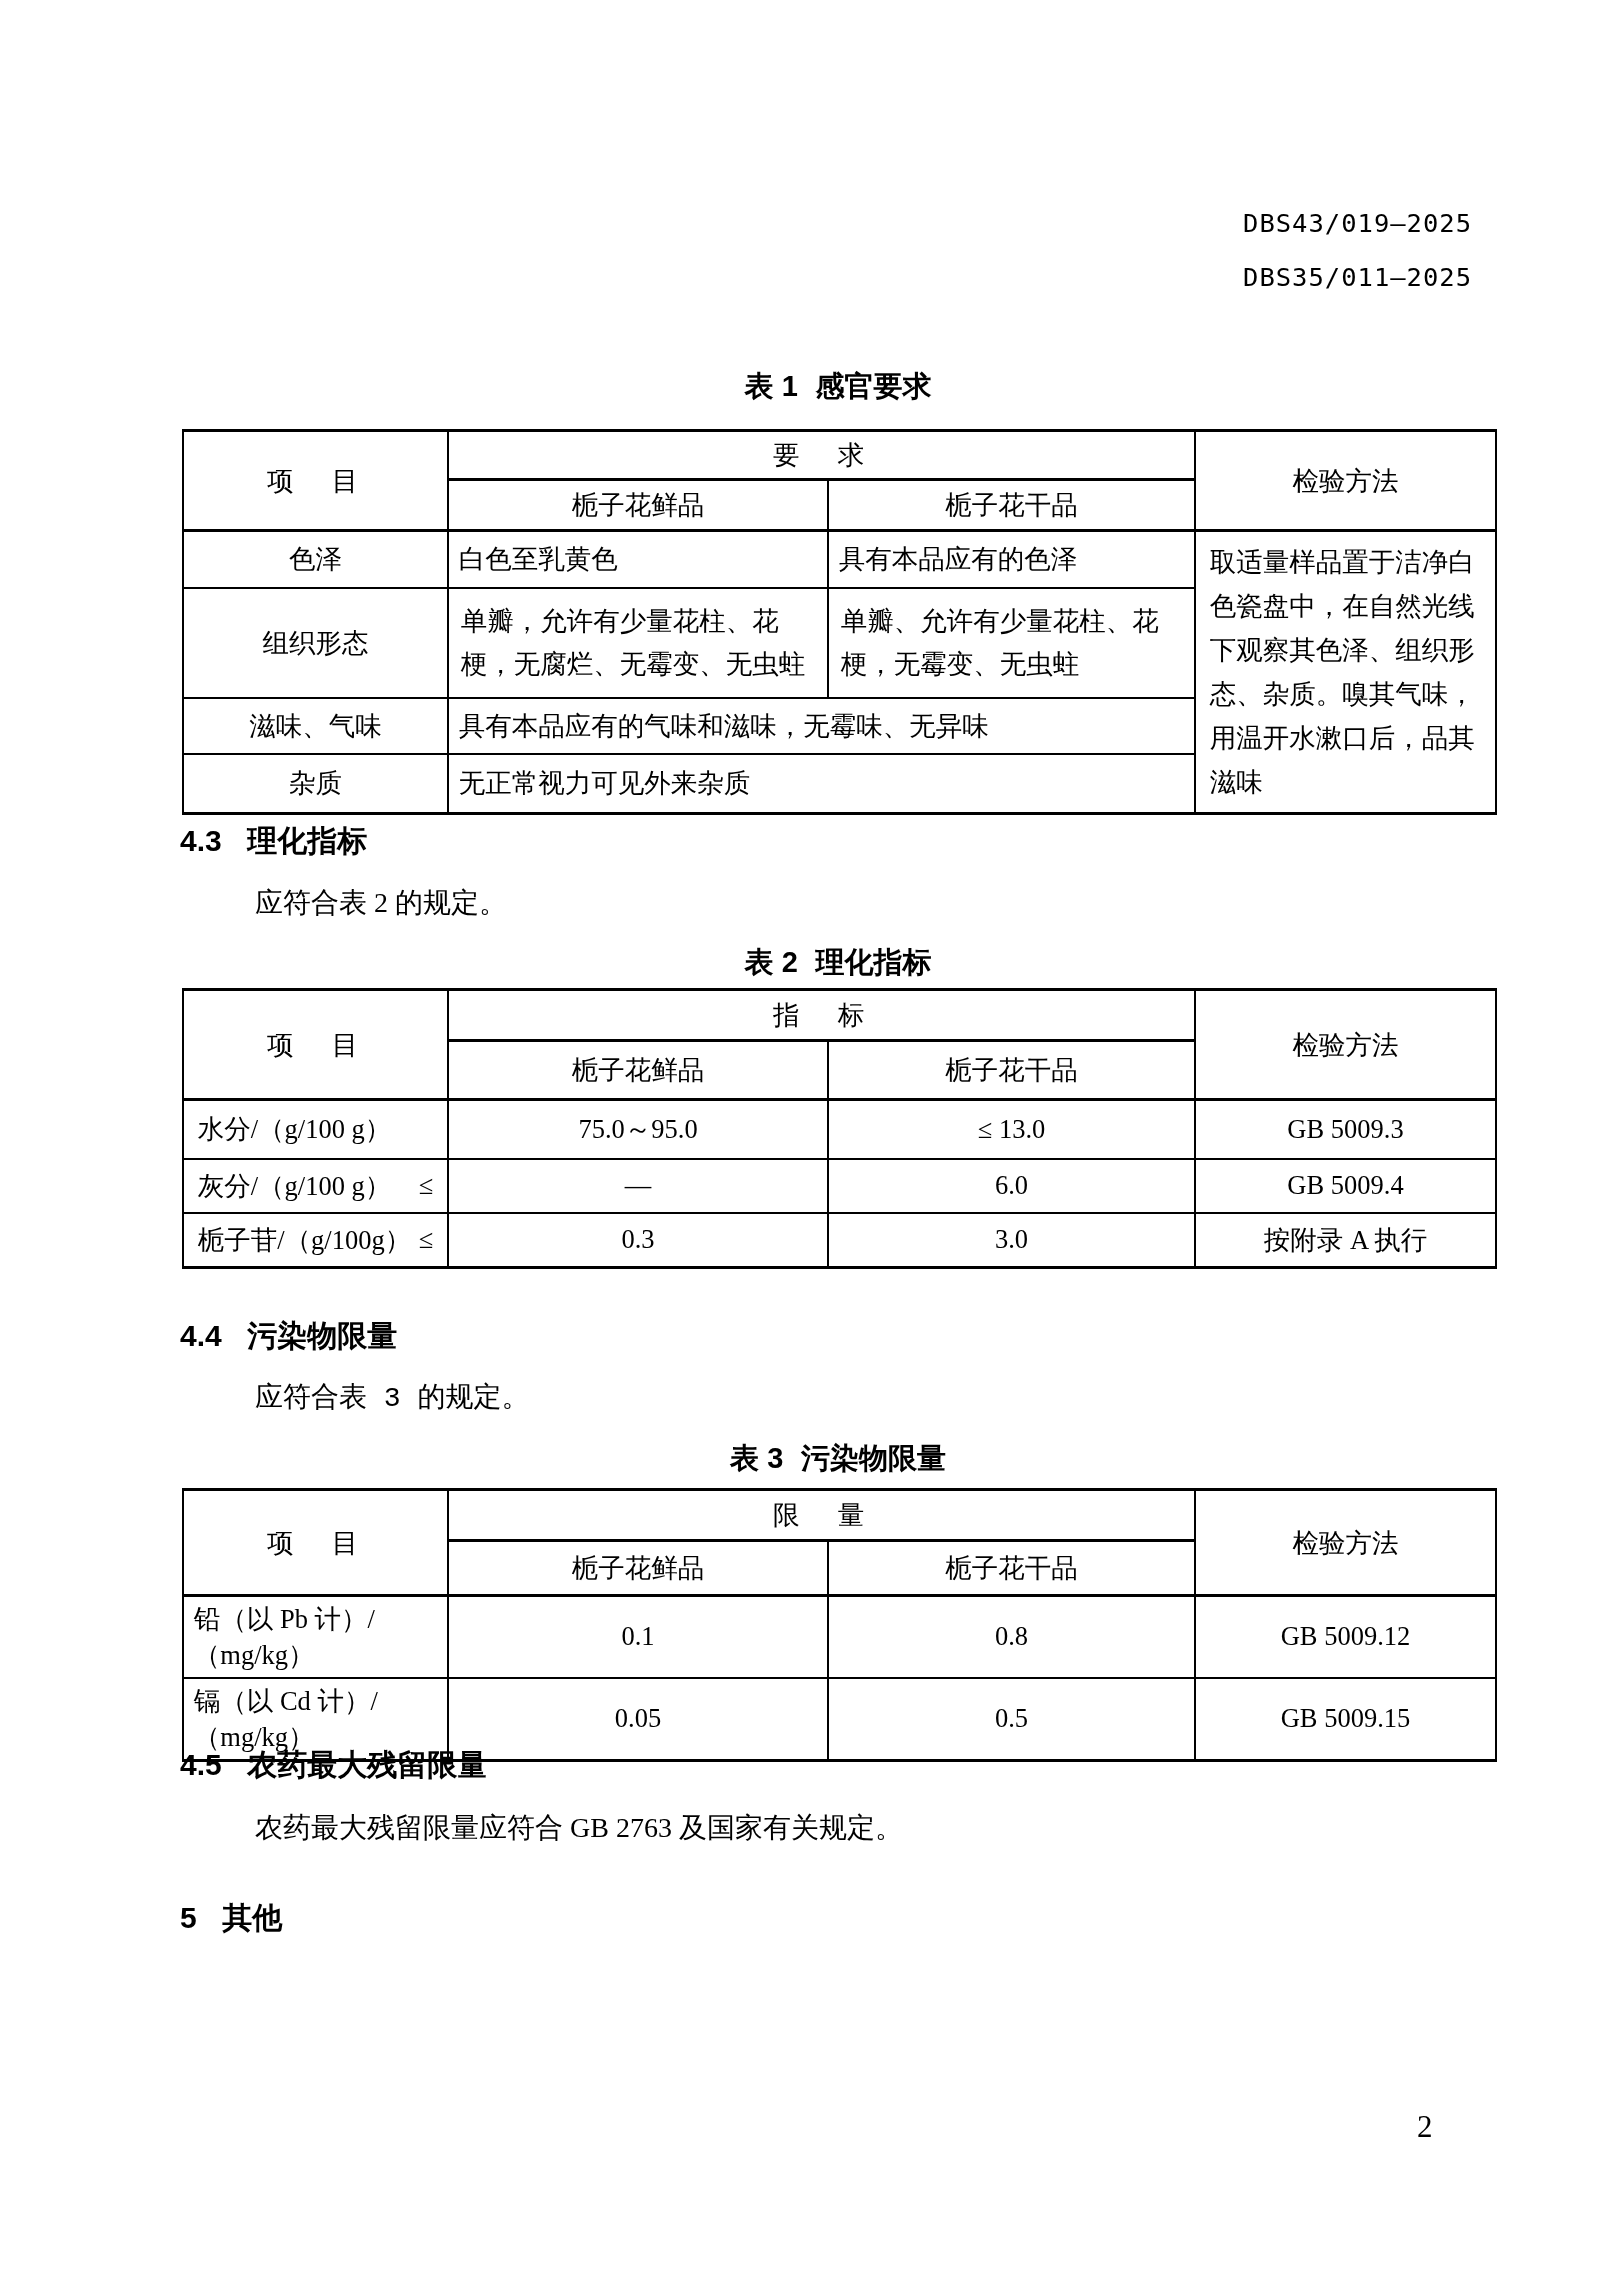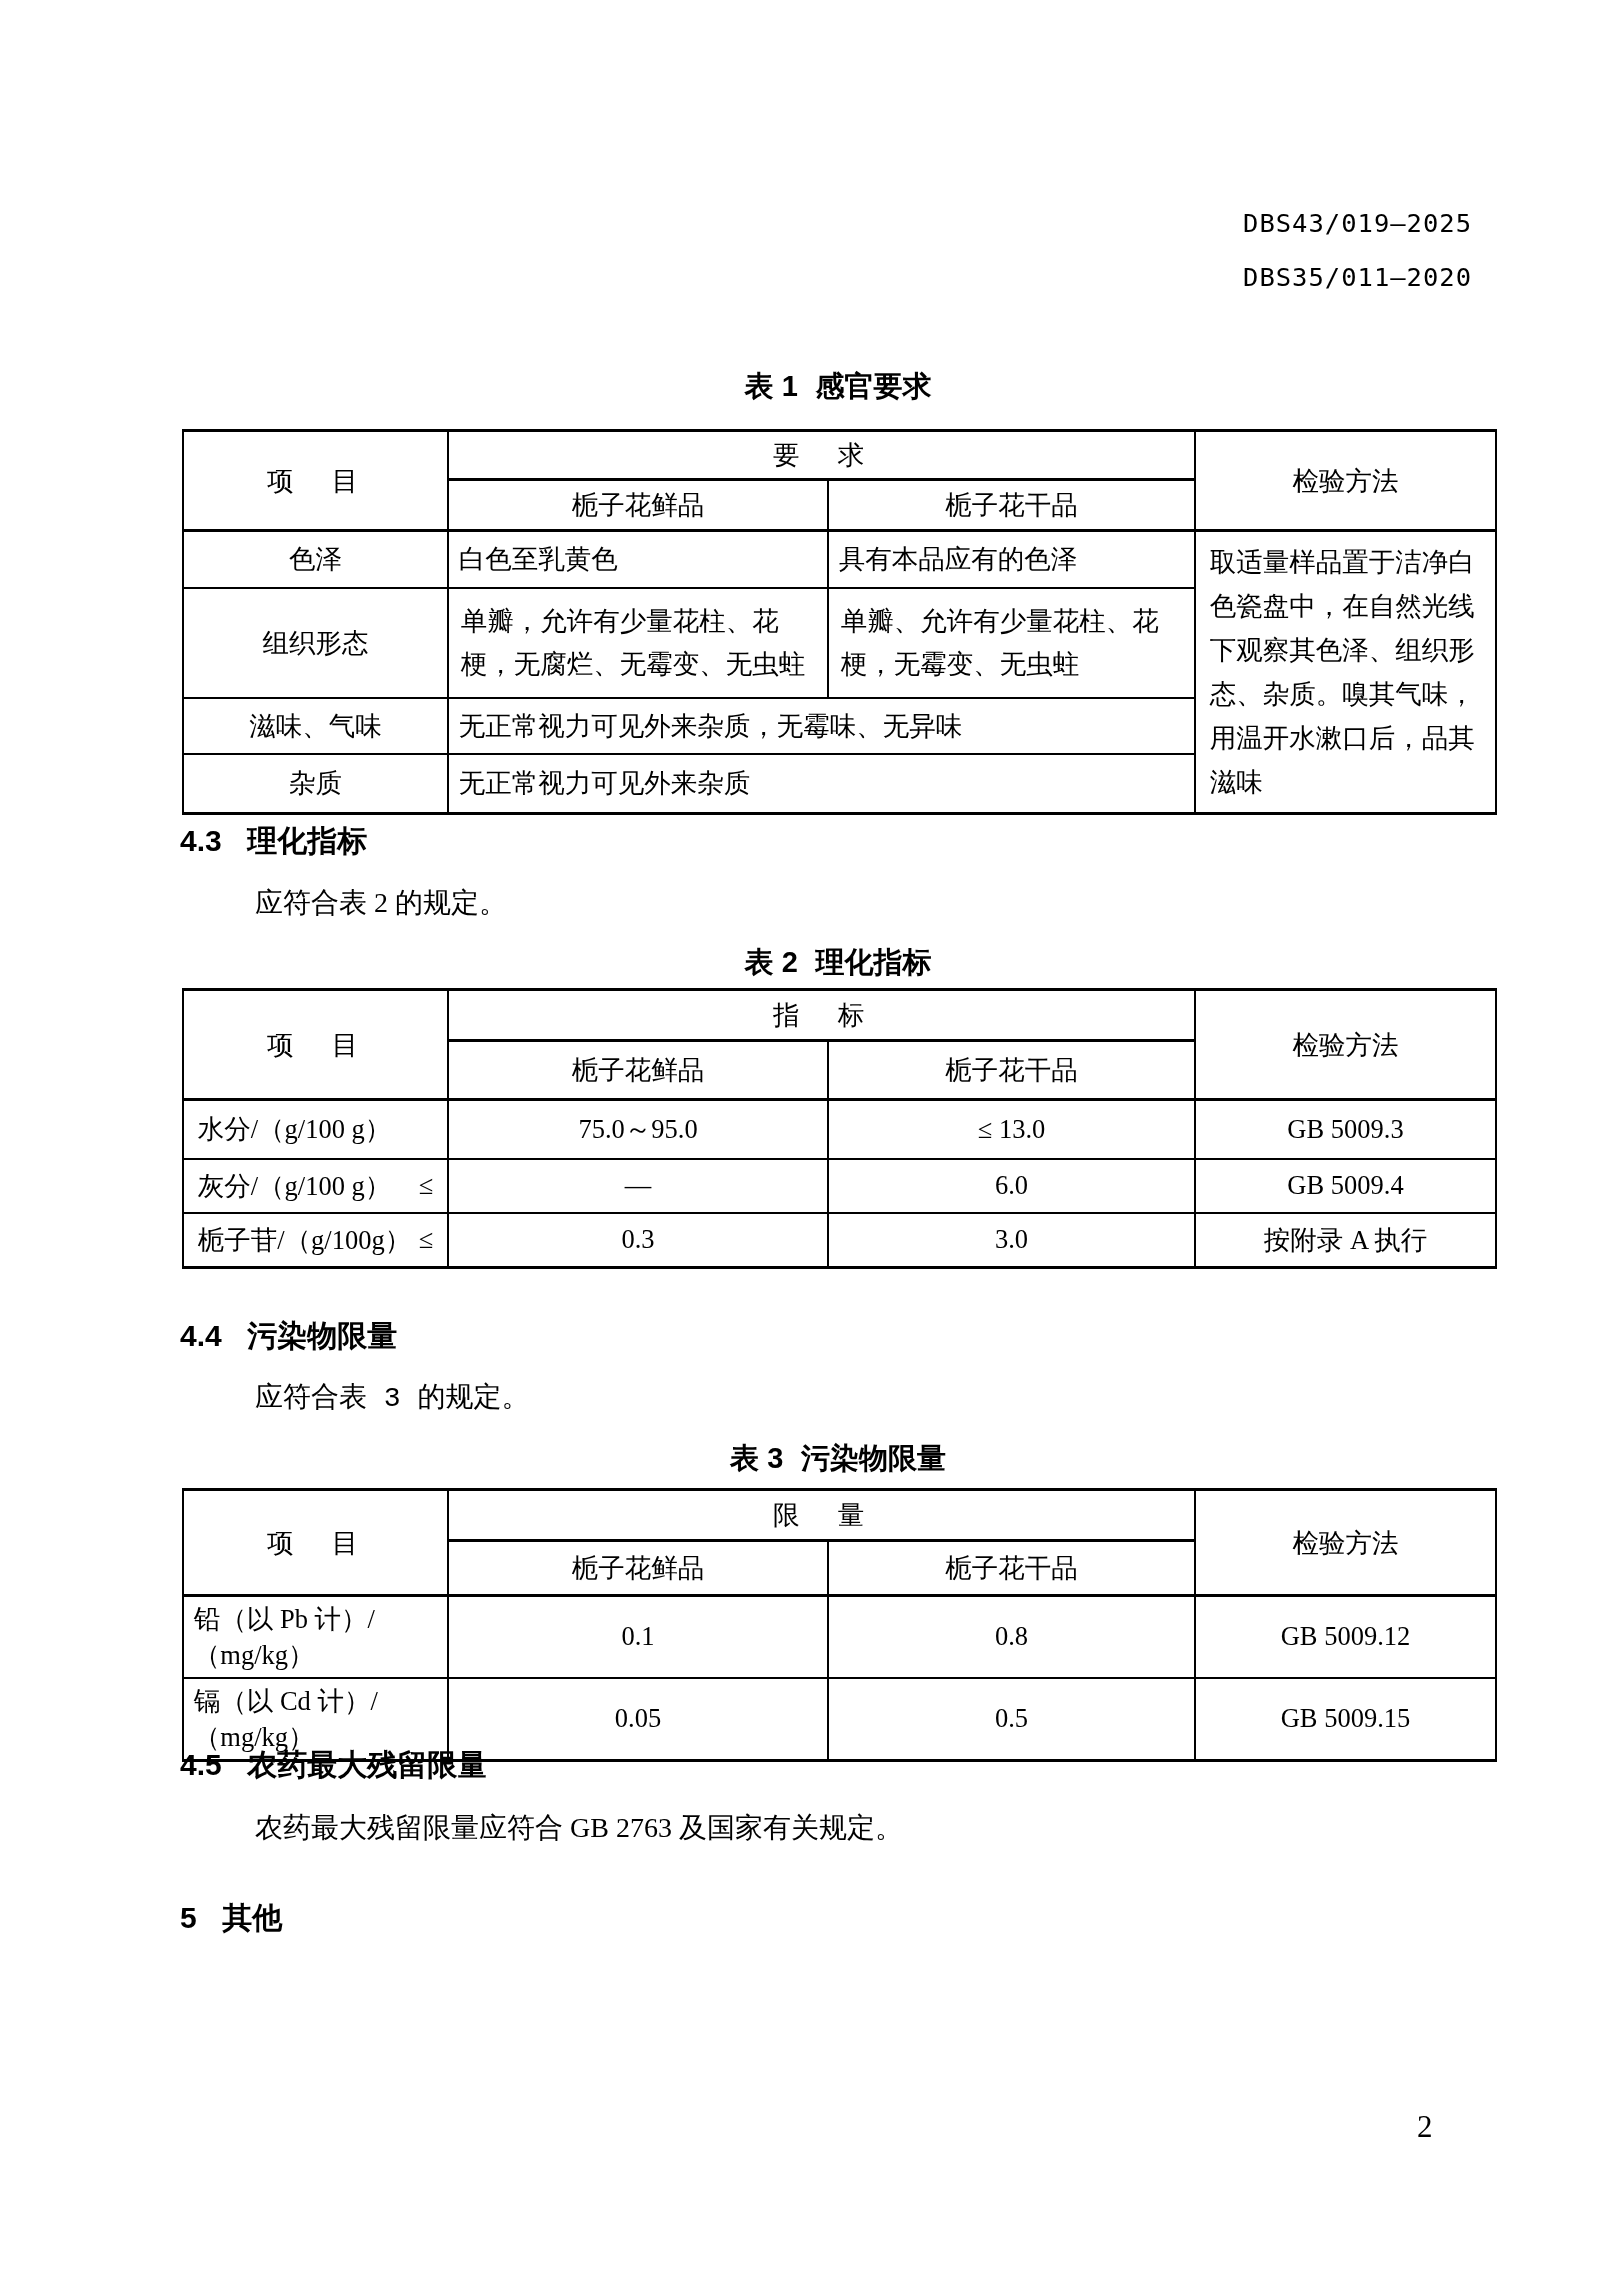--- a/index.html
+++ b/index.html
@@ -82,21 +82,21 @@
   .item-flex .inner { display: flex; justify-content: space-between; align-items: center; }
   .hdr-spaced { letter-spacing: 5.9px; }
 </style>
 </head>
 <body>
 
 <div id="page">
 
   <div class="abs doc-codes">
     <div>DBS43/019—2025</div>
-    <div>DBS35/011—2020</div>
+    <div>DBS35/011—2025</div>
   </div>
 
   <div class="abs tbl-title" style="top:367px;">
     <span>表 1</span><span class="gap"></span><span>感官要求</span>
   </div>
 
   <table class="std abs" style="top:429px; left:182px;">
     <colgroup>
         <col style="width:265px">
         <col style="width:380px">
@@ -119,21 +119,21 @@
       <td class="cell-left">具有本品应有的色泽</td>
       <td rowspan="4" class="method-big">取适量样品置于洁净白色瓷盘中，在自然光线下观察其色泽、组织形态、杂质。嗅其气味，用温开水漱口后，品其滋味</td>
     </tr>
     <tr style="height:86px;">
       <td>组织形态</td>
       <td class="cell-left cell-wrap">单瓣，允许有少量花柱、花梗，无腐烂、无霉变、无虫蛀</td>
       <td class="cell-left cell-wrap">单瓣、允许有少量花柱、花梗，无霉变、无虫蛀</td>
     </tr>
     <tr style="height:51px;">
       <td>滋味、气味</td>
-      <td colspan="2" class="cell-left">无正常视力可见外来杂质，无霉味、无异味</td>
+      <td colspan="2" class="cell-left">具有本品应有的气味和滋味，无霉味、无异味</td>
     </tr>
     <tr style="height:54px;">
       <td>杂质</td>
       <td colspan="2" class="cell-left">无正常视力可见外来杂质</td>
     </tr>
   </tbody>
     </table>
 
   <div class="abs sec-head" style="top:821px;">
     <span class="num">4.3</span><span>理化指标</span>

